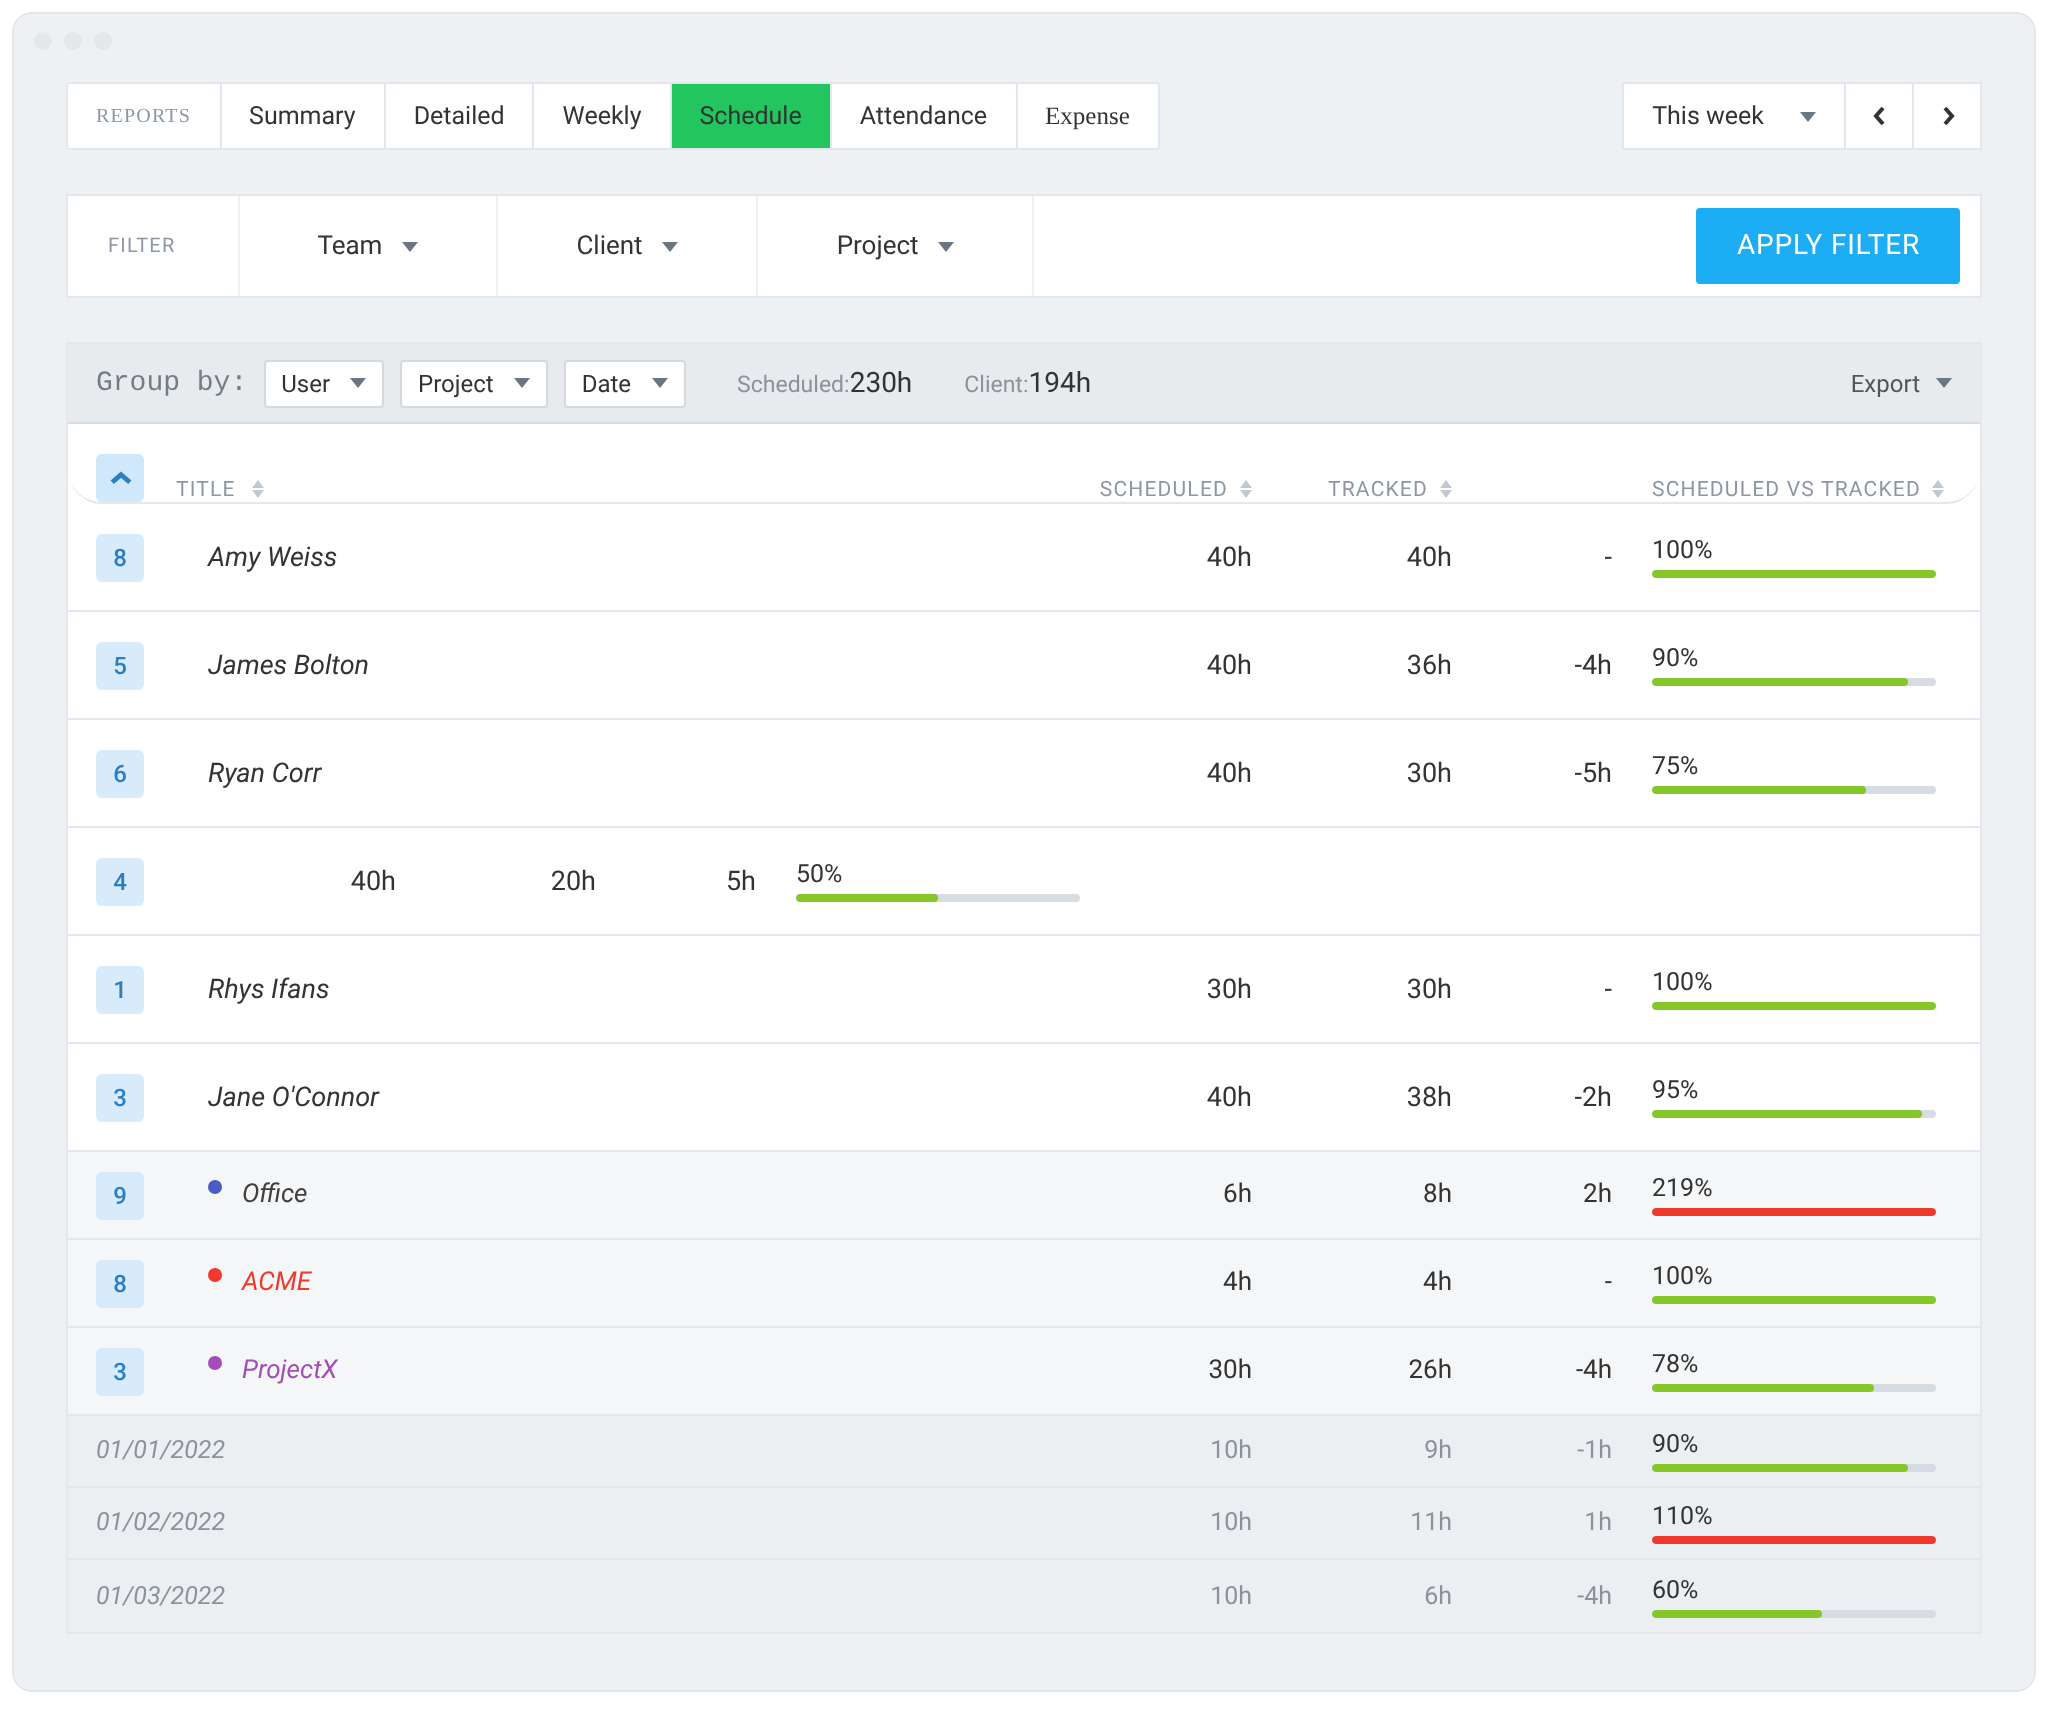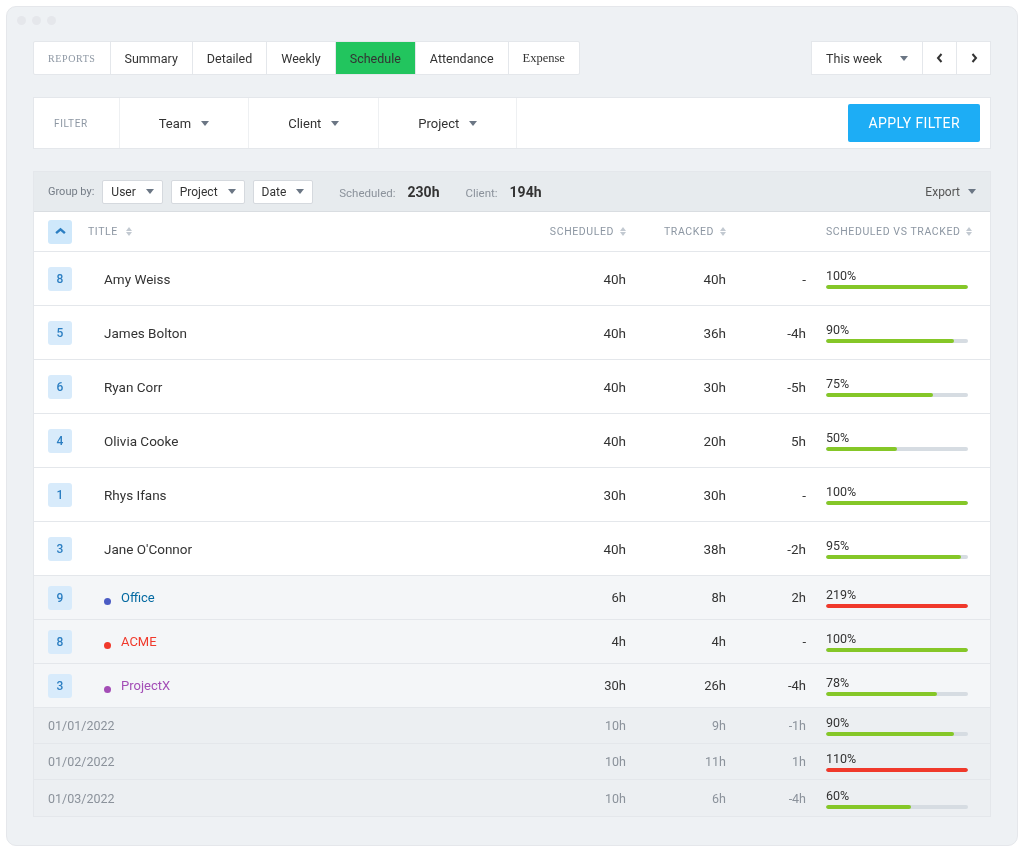--- a/index.html
+++ b/index.html
@@ -22,45 +22,45 @@
   .nav-btn svg { width:10px; height:10px; stroke:#333; stroke-width:2; fill:none;}
   
   .filter-bar { display:flex; align-items:center; background:#fff; border:1px solid #e4e7eb; height:52px; padding:0 10px 0 0;gap:11px; }
   .filter-label { padding:0 20px; font-size:10px; letter-spacing:.6px; color:#8d97a3; text-transform:uppercase;}
   .vsep { width:1px; height:100%; background:#eef0f2;}
   .f-drop { display:flex; align-items:center; gap:10px; padding:0 28px; font-size:13px; color:#333; cursor:pointer; height:100%;}
   .apply-btn { margin-left:auto; background:#1dadf5; color:#fff; font-size:14px; letter-spacing:.4px; padding:11px 20px; border:none; cursor:pointer; border-radius:2px;}
   
   .panel { margin-top:22px; border:1px solid #e4e7eb; background:#fff;}
   .group-bar { display:flex; align-items:center; height:40px; background:#e7ebee; padding:0 14px; font-size:12px; color:#747c86; border-bottom:1px solid #d9dde1;}
-  .group-bar .lbl{font-size:11px;}
+  .group-bar .lbl{font-size:14px;font-family:Liberation Mono, monospace;}
   .mini-sel { display:flex; align-items:center; gap:10px; background:#fff; border:1px solid #d5d9de; border-radius:2px; height:24px; padding:0 8px; margin-left:8px; font-size:12px; color:#333; cursor:pointer;}
   .stat { margin-left:26px; font-size:11.5px; color:#8b929b;}
-  .stat b { color:#333; font-size:14px; font-weight:700; margin-left:12px;}
+  .stat b { color:#333; font-size:14px; font-weight:400; margin-left:0;}
   .export { margin-left:auto; display:flex; align-items:center; gap:8px; font-size:12px; color:#555; cursor:pointer;}
   
-  .thead { display:flex; align-items:center; height:40px; padding:0 14px; border-bottom:1px solid #e4e7eb; font-size:10.5px; letter-spacing:.6px; color:#8d97a3; text-transform:uppercase;}
+  .thead { display:flex; align-items:flex-end; height:40px; padding:0 14px; border-bottom:1px solid #e4e7eb; font-size:10.5px; letter-spacing:.6px; color:#8d97a3; text-transform:uppercase;border-radius:17px;}
   .col-a { width:40px;}
   .col-title { flex:1; display:flex; align-items:center; gap:8px;}
   .col-s { width:110px; text-align:right; display:flex; justify-content:flex-end; align-items:center; gap:6px;}
   .col-t { width:100px; text-align:right; display:flex; justify-content:flex-end; align-items:center; gap:6px;}
   .col-d { width:80px; text-align:right;}
   .col-p { width:170px; padding-left:20px; display:flex; align-items:center; gap:6px;}
   .sort-ic { display:inline-flex; flex-direction:column; gap:1px;}
   .sort-ic span{width:0;height:0;border-left:3.5px solid transparent;border-right:3.5px solid transparent;}
   .su{border-bottom:4px solid #c2c9d1;} .sd{border-top:4px solid #c2c9d1;}
   .collapse-btn { width:24px;height:24px; background:#cfe8fb; border-radius:3px; display:flex; align-items:center; justify-content:center; cursor:pointer;}
   .collapse-btn svg{width:11px;height:11px;stroke:#2b7ec2;stroke-width:2.2;fill:none;}
   
   .drow { display:flex; align-items:center; height:54px; padding:0 14px; border-bottom:1px solid #e4e7eb; font-size:13.5px; color:#333;}
   .drow.proj { height:44px; background:#f4f6f8; font-size:13px;}
   .drow.date { height:36px; background:#eceff2; font-size:12.5px; color:#8b929b;}
   .drow:last-child{border-bottom:none;}
   .badge { width:24px;height:24px; background:#d8ebfb; color:#2b7ec2; font-size:12px; font-weight:500; border-radius:3px; display:flex; align-items:center; justify-content:center;}
-  .ctitle { flex:1; padding-left:16px; display:flex; align-items:flex-end; gap:10px;}
+  .ctitle { flex:1; padding-left:16px; display:flex; align-items:flex-start; gap:10px;font-style:italic;}
   .pdot{width:7px;height:7px;border-radius:50%;}
   .cs{width:110px;text-align:right;} .ct{width:100px;text-align:right;} .cd{width:80px;text-align:right;}
   .cp{width:170px;padding-left:20px;}
   .pct-lbl{font-size:12.5px;color:#333;display:block;margin-bottom:2px;}
   .bar{height:4px;background:#d6dce2;border-radius:2px;position:relative;overflow:hidden;width:142px;}
   .bar .fill{position:absolute;left:0;top:0;height:100%;border-radius:2px;}
   .drow.date .ctitle{padding-left:0;}
   .drow.date .col-a{width:0;}
 </style>
 </head>
@@ -227,23 +227,20 @@
               <span class="pct-lbl">75%</span>
               <div class="bar">
                 <div class="fill" style="width:75%;background:#85c728"></div>
               </div>
             </div>
           </div>
           <div class="drow">
             <div class="col-a">
               <div class="badge">4</div>
             </div>
-            <div class="ctitle">
-              <span>Olivia Cooke</span>
-            </div>
             <div class="cs">40h</div>
             <div class="ct">20h</div>
             <div class="cd">5h</div>
             <div class="cp">
               <span class="pct-lbl">50%</span>
               <div class="bar">
                 <div class="fill" style="width:50%;background:#85c728"></div>
               </div>
             </div>
           </div>
@@ -280,21 +277,21 @@
                 <div class="fill" style="width:95%;background:#85c728"></div>
               </div>
             </div>
           </div>
           <div class="drow proj">
             <div class="col-a">
               <div class="badge">9</div>
             </div>
             <div class="ctitle">
               <span class="pdot" style="background:#4b5cc4"></span>
-              <span style="color:#0369a1">Office</span>
+              <span style="color:#404040">Office</span>
             </div>
             <div class="cs">6h</div>
             <div class="ct">8h</div>
             <div class="cd">2h</div>
             <div class="cp">
               <span class="pct-lbl">219%</span>
               <div class="bar">
                 <div class="fill" style="width:100%;background:#f0392b"></div>
               </div>
             </div>

